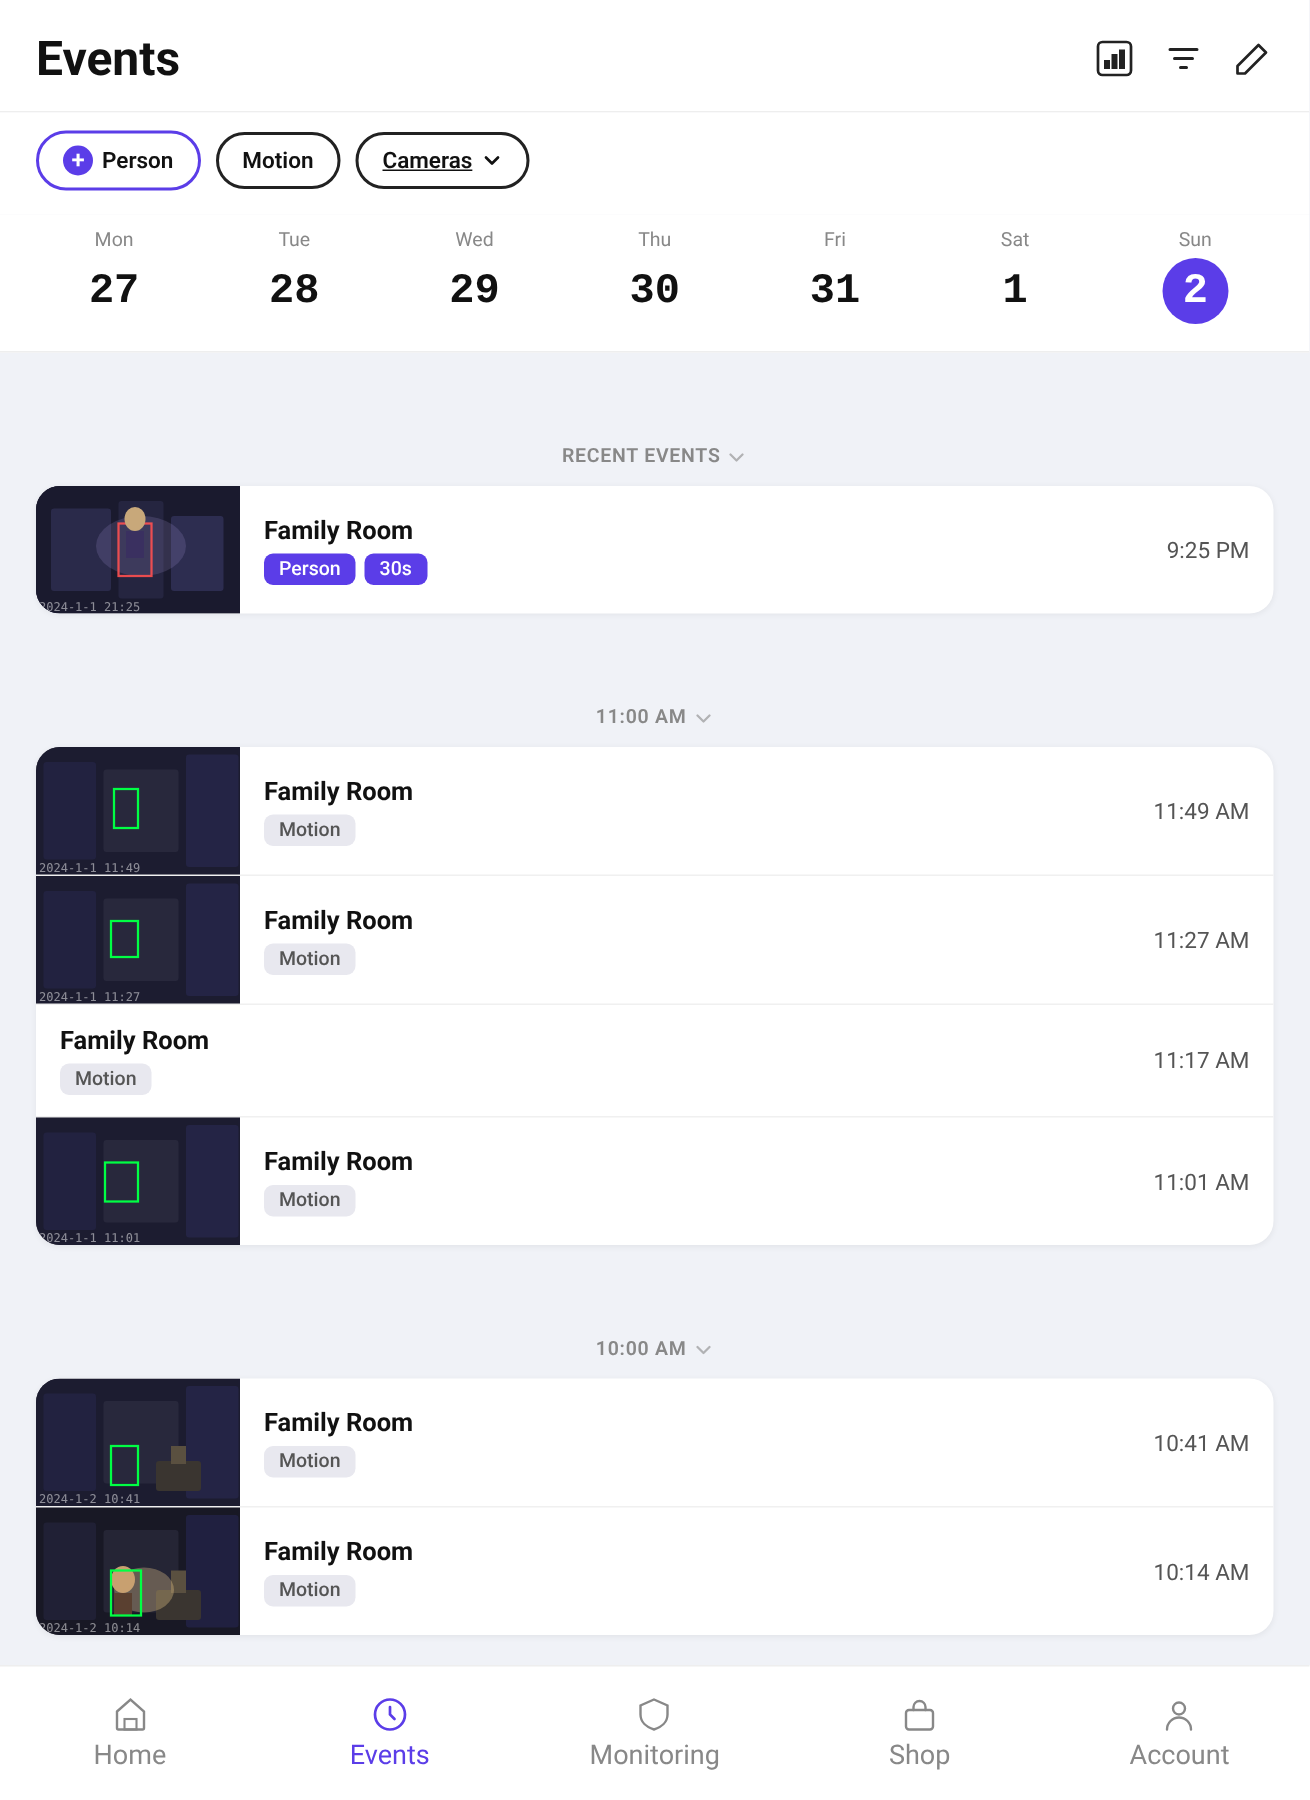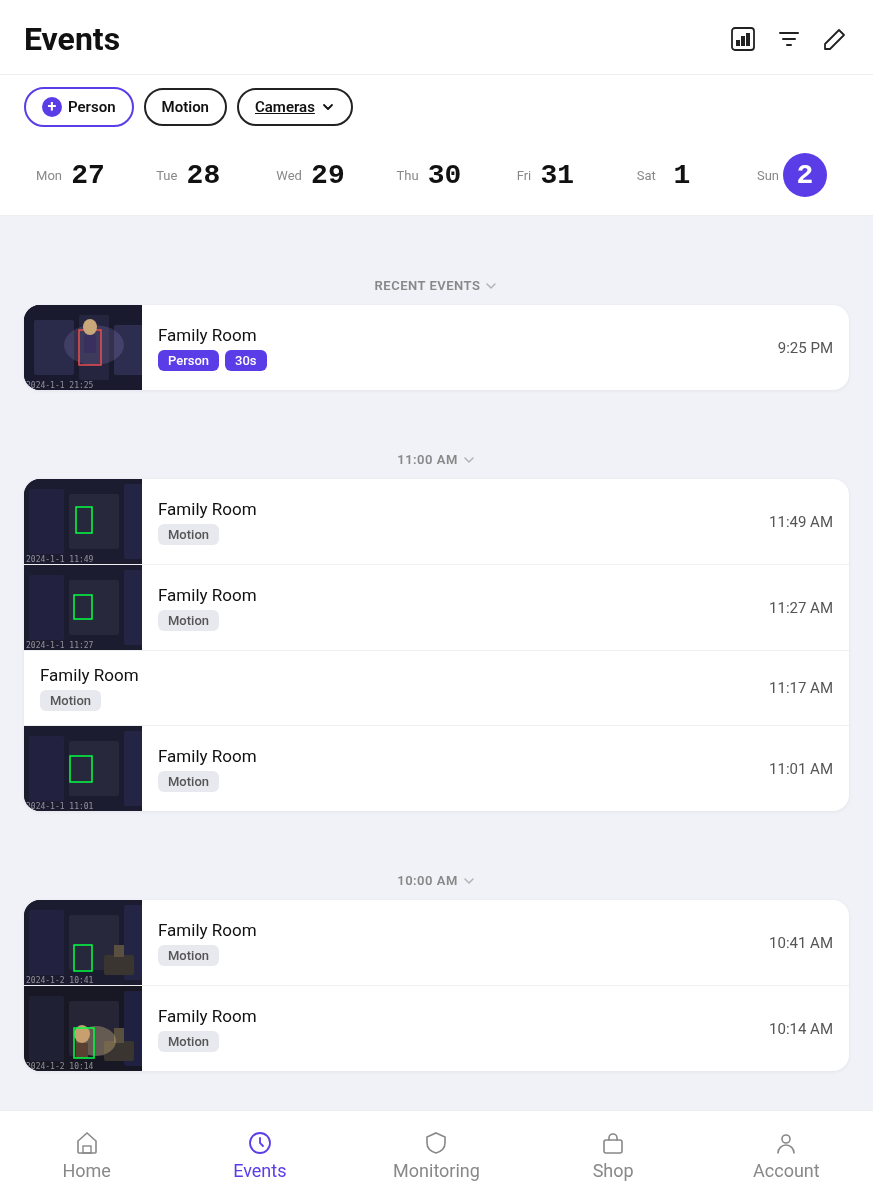--- a/index.html
+++ b/index.html
@@ -88,21 +88,21 @@
     .calendar-row {
       background: #fff;
       padding: 10px 16px 18px;
       display: flex;
       justify-content: space-around;
       align-items: center;
       border-bottom: 1px solid #eee;
     }
     .cal-day {
       display: flex;
-      flex-direction: row;
+      flex-direction: column;
       align-items: center;
       gap: 4px;
       cursor: pointer;
       min-width: 80px;
     }
     .cal-day-name {
       font-size: 13px;
       color: #888;
       font-weight: 400;
     }
@@ -159,34 +159,34 @@
       display: flex;
       align-items: center;
       padding: 0;
       border-bottom: 1px solid #f0f0f0;
       cursor: pointer;
     }
     .event-row:last-child {
       border-bottom: none;
     }
     .event-thumb {
-      width: 118px;
+      width: 136px;
       height: 85px;
       background: #2a2a3a;
       flex-shrink: 0;
       overflow: hidden;
       position: relative;
     }
     .event-info {
       flex: 1;
       padding: 14px 16px;
     }
     .event-location {
       font-size: 17px;
-      font-weight: 400;
+      font-weight: 700;
       color: #111;
       margin-bottom: 5px;
     }
     .event-tags {
       display: flex;
       gap: 6px;
       flex-wrap: wrap;
     }
     .tag {
       font-size: 13px;

